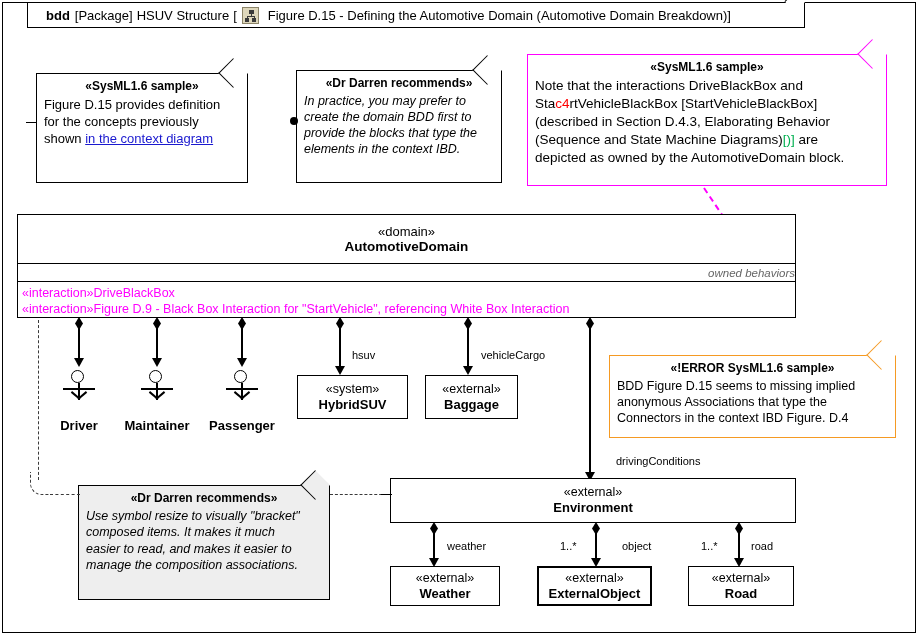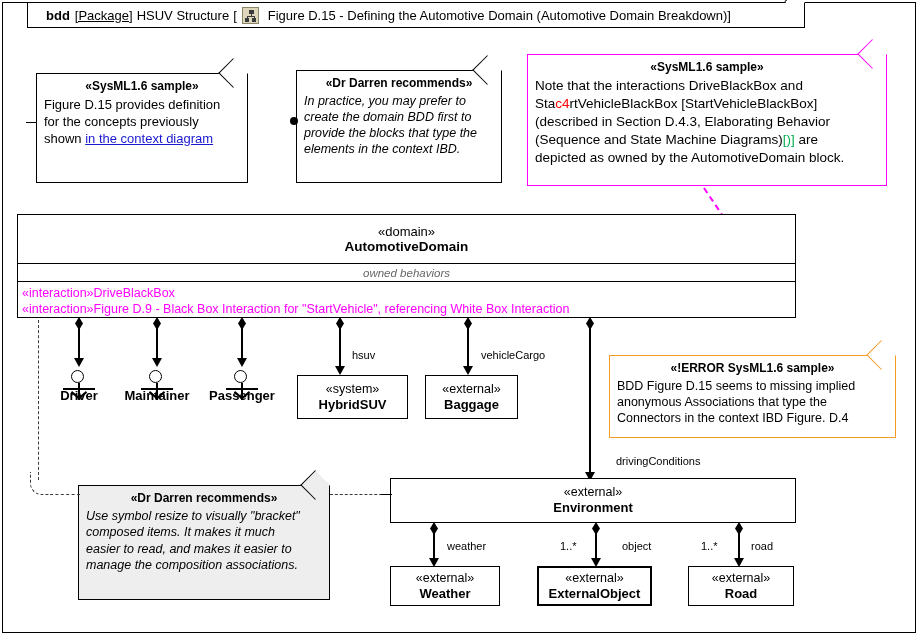--- a/index.html
+++ b/index.html
@@ -6,21 +6,21 @@
   body{font-family:"Liberation Sans",sans-serif;}
   #canvas{position:relative;width:920px;height:637px;background:#fff;overflow:hidden;}
 
   
   .frame{position:absolute;left:2px;top:2px;width:914px;height:631px;border:1px solid #000;box-sizing:border-box;}
   .hdr{position:absolute;left:2px;top:2px;height:26px;border:1px solid #000;box-sizing:border-box;background:#fff;
        display:flex;align-items:center;padding:0 6px 0 18px;font-size:13px;white-space:nowrap;margin-left:25px;}
   .hdr .clip{position:absolute;right:-1px;top:-1px;width:14px;height:14px;background:#fff;
              border-left:1px solid #000;transform:rotate(45deg);transform-origin:top right;}
   .hdr b{font-weight:bold;margin-right:5px;}
-  .hdr .pk{margin-right:4px;text-decoration:underline;}
+  .hdr .pk{margin-right:4px;}
   .hdr .ttl{margin-left:4px;}
   .hdr-icon{display:inline-block;width:17px;height:17px;background:#ded7bb;border:1px solid #8c8468;
             margin:0 5px;position:relative;box-sizing:border-box;}
   .hdr-icon i{position:absolute;background:#3a3a3a;}
   .hdr-icon .n1{left:6px;top:2px;width:5px;height:4px;}
   .hdr-icon .n2{left:2px;top:10px;width:4px;height:4px;}
   .hdr-icon .n3{left:9px;top:10px;width:4px;height:4px;}
   .hdr-icon .v{left:8px;top:6px;width:1px;height:2px;}
   .hdr-icon .h{left:4px;top:8px;width:8px;height:1px;}
   .hdr-icon .d1{left:4px;top:8px;width:1px;height:2px;}
@@ -49,21 +49,21 @@
   .blk .st{font-size:12.5px;line-height:15px;}
   .blk .nm{font-size:13px;font-weight:bold;line-height:16px;text-align:right;}
   .blk.thick{border-width:2px;}
 
   
   .dom{position:absolute;box-sizing:border-box;border:1.4px solid #000;background:#fff;}
   .dom .head{height:48px;display:flex;flex-direction:column;align-items:center;justify-content:center;
              border-bottom:1.4px solid #000;}
   .dom .head .st{font-size:13px;}
   .dom .head .nm{font-size:13.5px;font-weight:bold;}
-  .dom .cmp-title{text-align:center;font-style:italic;font-size:11.5px;color:#666;
+  .dom .cmp-title{text-align:right;font-style:italic;font-size:11.5px;color:#666;
                   padding:3px 0 2px;border-bottom:1.4px solid #000;}
   .dom .beh{padding:3px 0 4px 4px;}
   .dom .beh div{color:#ff00ff;font-size:12.5px;line-height:16px;}
 
   
   .ln{position:absolute;background:#000;}
   .vl{width:1.4px;}
   .dash-v{position:absolute;width:0;border-left:1.6px dashed #3a3a3a;}
   .dash-h{position:absolute;height:0;border-top:1.6px dashed #3a3a3a;}
   .mdash{position:absolute;height:0;border-top:2px dashed #ff00ff;transform-origin:left center;}
@@ -75,21 +75,21 @@
   .arw{position:absolute;width:0;height:0;border-left:5px solid transparent;
        border-right:5px solid transparent;border-top:9px solid #000;}
 
   
   .actor{position:absolute;width:44px;}
   .actor .hd{position:absolute;left:14px;top:0;width:13px;height:13px;border:1.6px solid #000;border-radius:50%;box-sizing:border-box;}
   .actor .bd{position:absolute;left:21px;top:13px;width:1.6px;height:17px;background:#000;}
   .actor .ar{position:absolute;left:6px;top:18px;width:32px;height:1.6px;background:#000;}
   .actor .lg1{position:absolute;left:12px;top:28px;width:11px;height:1.6px;background:#000;transform:rotate(40deg);transform-origin:right center;}
   .actor .lg2{position:absolute;left:21px;top:28px;width:11px;height:1.6px;background:#000;transform:rotate(-40deg);transform-origin:left center;}
-  .actor .lbl{position:absolute;top:18px;left:-14px;width:72px;text-align:center;font-size:13px;font-weight:bold;}
+  .actor .lbl{position:absolute;top:48px;left:-14px;width:72px;text-align:center;font-size:13px;font-weight:bold;}
 
   .lab{position:absolute;font-size:11px;white-space:nowrap;}
   .circ{position:absolute;width:7px;height:7px;border:1.4px solid #000;border-radius:50%;box-sizing:border-box;background:#fff;}
   .stub{position:absolute;height:0;border-top:1.6px solid #000;}
 </style>
 </head>
 <body>
 
 <div id="canvas">
 

